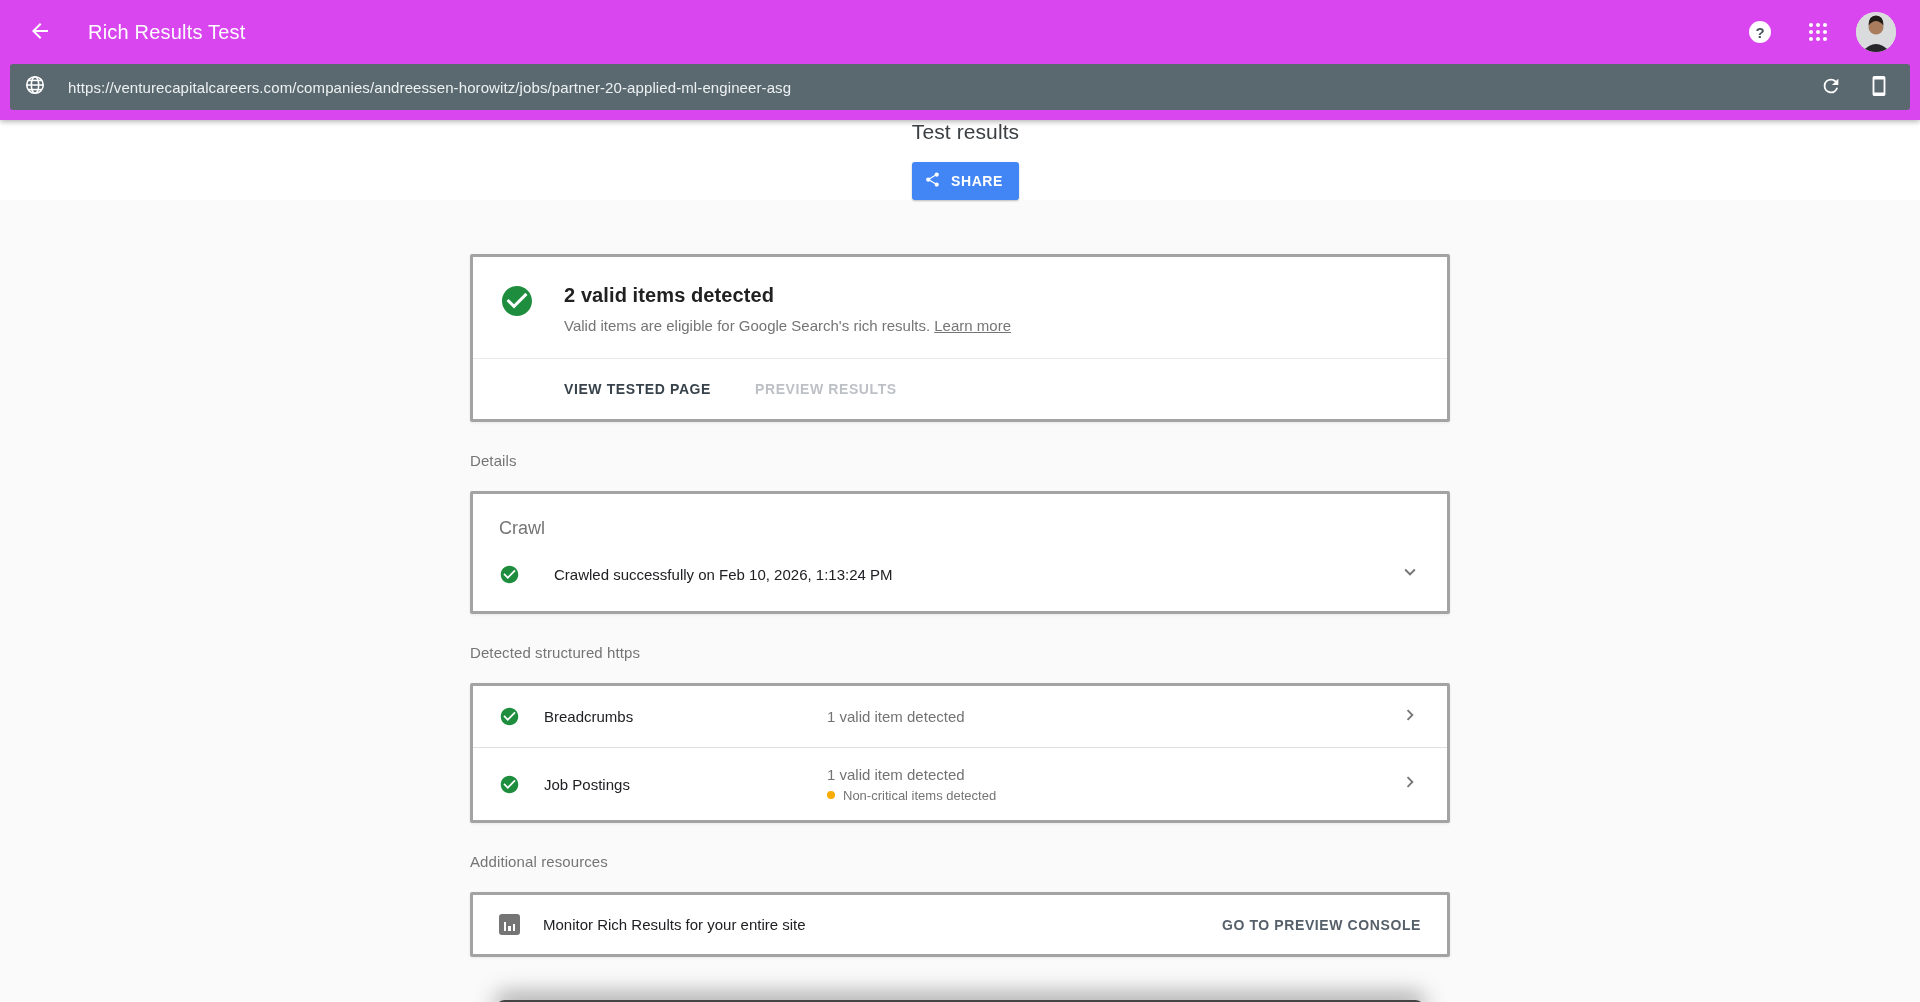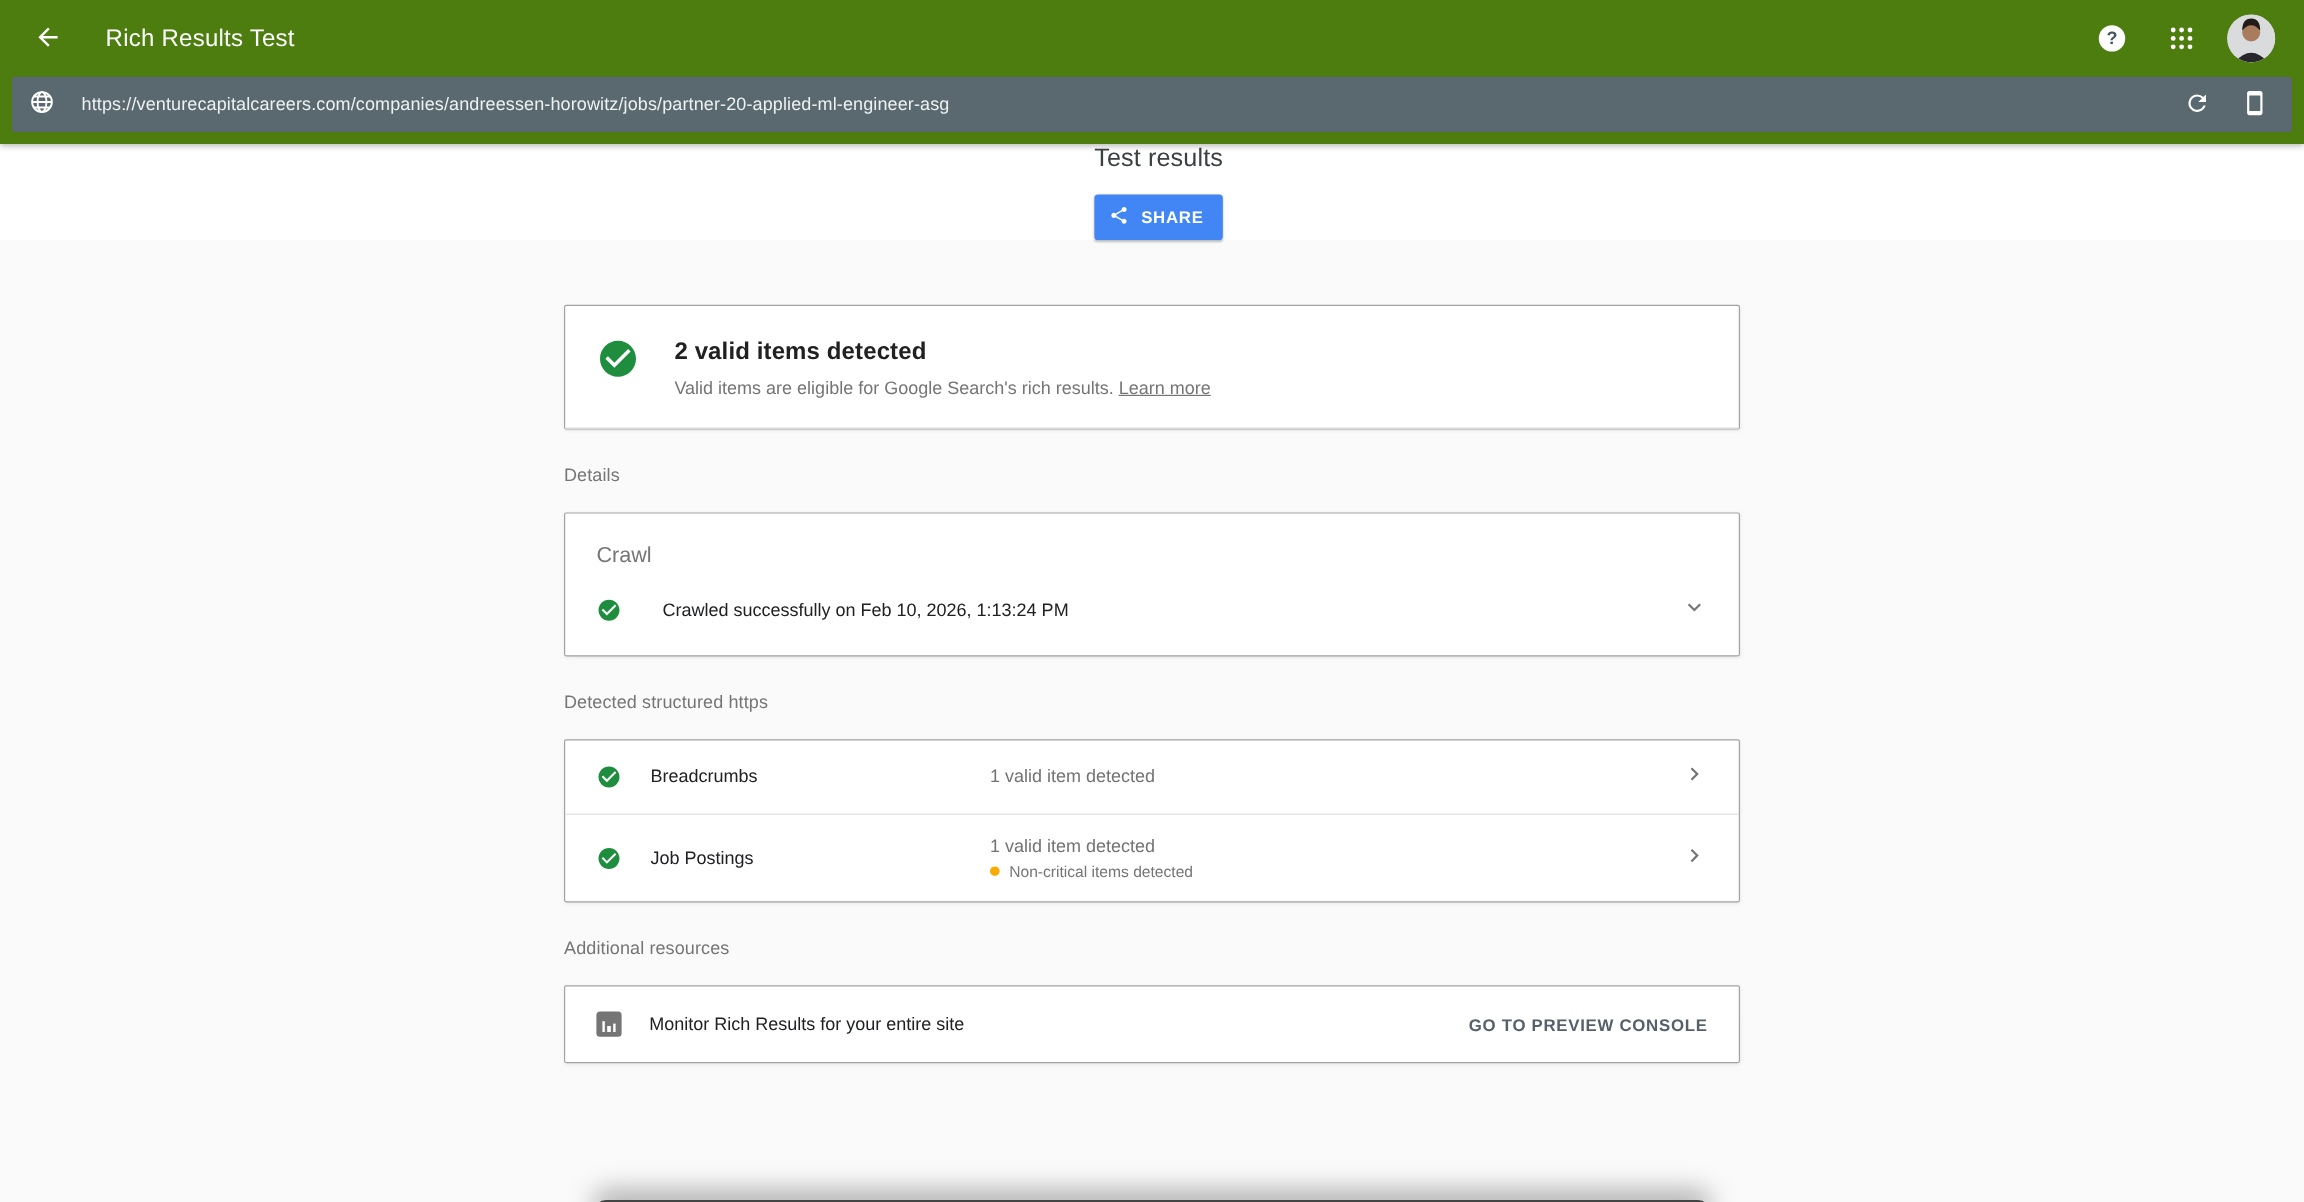--- a/index.html
+++ b/index.html
@@ -5,21 +5,21 @@
   * { margin: 0; padding: 0; box-sizing: border-box; }
   html, body { width: 1920px; height: 1002px; overflow: hidden; }
   body {
     font-family: "Liberation Sans", "DejaVu Sans", sans-serif;
     background: #FAFAFA;
     position: relative;
   }
 
   
   .header-block {
-    background: #4d7c0f;
+    background: #d946ef;
     padding-bottom: 10px;
     box-shadow: 0 2px 5px rgba(0,0,0,0.28);
     position: relative;
     z-index: 5;
   }
   .app-bar {
     height: 64px;
     display: flex;
     align-items: center;
     padding: 0 24px 0 20px;
@@ -88,21 +88,21 @@
     cursor: pointer;
     box-shadow: 0 1px 2px rgba(0,0,0,0.25);
   }
 
   
   .content { padding-top: 54px; }
   .column { width: 980px; margin: 0 auto; }
 
   .card {
     background: #FFFFFF;
-    border: 1px solid #a3a3a3;
+    border: 3px solid #a3a3a3;
     border-radius: 2px;
     box-shadow: 0 1px 3px rgba(0,0,0,0.07);
   }
 
   
   .summary-top { display: flex; padding: 26px 26px 24px 26px; }
   .check-lg { width: 36px; height: 36px; flex: none; }
   .summary-text { margin-left: 29px; padding-top: 1px; }
   .summary-title { font-size: 20px; font-weight: bold; color: #212121; letter-spacing: 0.1px; }
   .summary-sub { margin-top: 10px; font-size: 15px; color: #757575; }
@@ -276,20 +276,24 @@
         </span>
         <div class="summary-text">
           <div class="summary-title">2 valid items detected</div>
           <div class="summary-sub">
             <span>Valid items are eligible for Google Search's rich results.</span>
             <span class="learn-more">Learn more</span>
           </div>
         </div>
       </div>
       <div class="divider"></div>
+      <div class="summary-actions">
+        <button class="text-btn">VIEW TESTED PAGE</button>
+        <button class="text-btn disabled">PREVIEW RESULTS</button>
+      </div>
     </section>
 
     <div class="section-label">Details</div>
 
     <section class="card crawl-card">
       <div class="crawl-label">Crawl</div>
       <div class="crawl-row">
         <span class="check-sm">
           <svg width="21" height="21" viewBox="0 0 24 24">
               <path fill="#1E8E3E" d="M12 2C6.48 2 2 6.48 2 12s4.48 10 10 10 10-4.48 10-10S17.52 2 12 2zm-2 15-5-5 1.41-1.41L10 14.17l7.59-7.59L19 8l-9 9z"></path>

